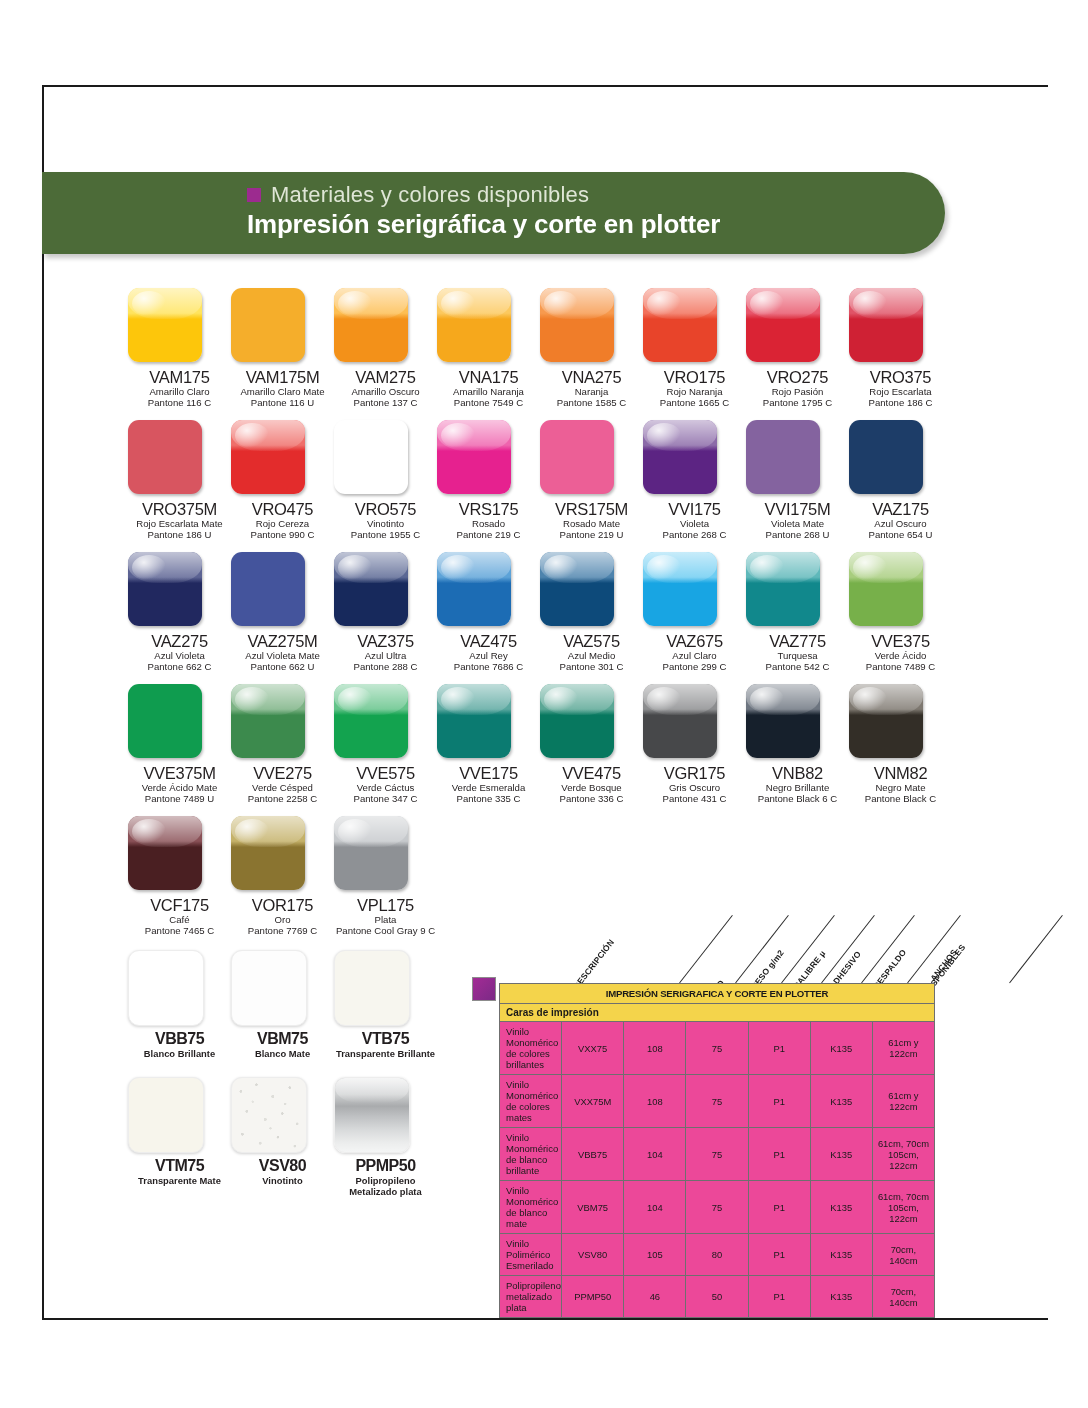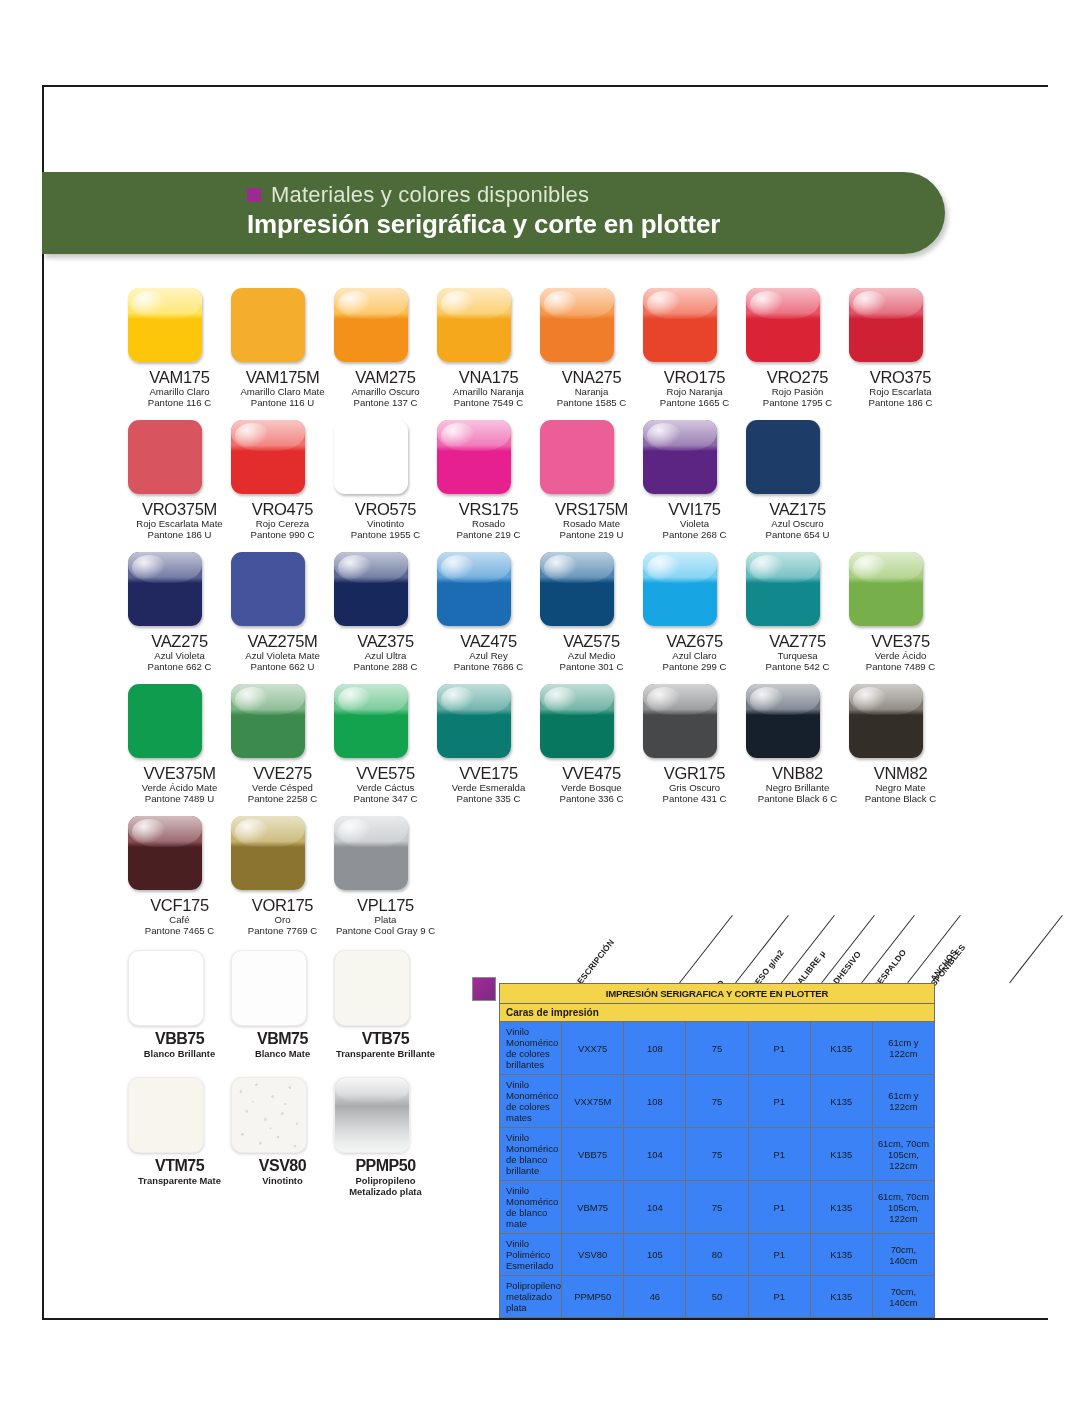--- a/index.html
+++ b/index.html
@@ -63,21 +63,21 @@
               #bfc1c3 52%,#d8dadb 70%,#eceded 88%,#f4f5f5 100%);}
   .chip.metal .gloss{height:34%;background:linear-gradient(to bottom,rgba(255,255,255,.75),rgba(255,255,255,0));}
 
   
   .scell.pale .code{font-weight:bold;letter-spacing:-.5px;font-size:16px;}
   .scell.pale .nm{font-weight:bold;font-size:9.4px;}
 
   
   #table-block{position:absolute;left:499px;top:983px;width:436px;}
   #spec-table{border-collapse:collapse;width:436px;font-size:9.4px;
-              table-layout:fixed;background:#3b82f6;}
+              table-layout:fixed;background:#ec4899;}
   #spec-table td,#spec-table th{border:1px solid #6f6f6f;padding:4px 4px;
               text-align:center;vertical-align:middle;color:#1a1a1a;}
   #spec-table .band-title{background:#f4d44b;font-weight:bold;font-size:9.6px;
               letter-spacing:-.2px;padding:4px 4px;}
   #spec-table .band-sub{background:#f4d44b;font-weight:bold;font-size:10px;
               text-align:left;padding:3px 6px;}
   #spec-table td.desc{text-align:left;padding-left:6px;font-size:9.5px;}
   .tr-tall td{height:26px;}
 
   
@@ -249,20 +249,28 @@
       <div class="scell">
         <div class="chip-wrap">
           <div class="chip" style="background: linear-gradient(rgb(139, 106, 168) 0%, rgb(139, 106, 168) 34%, rgb(92, 36, 131) 42%, rgb(92, 36, 131) 100%);">
             <span class="gloss"></span>
             <span class="spot"></span>
           </div>
         </div>
         <div class="code">VVI175</div>
         <div class="nm">Violeta</div>
         <div class="pt">Pantone 268 C</div>
+      </div>
+      <div class="scell">
+        <div class="chip-wrap">
+          <div class="chip matte" style="background: rgb(132, 99, 159);"></div>
+        </div>
+        <div class="code">VVI175M</div>
+        <div class="nm">Violeta Mate</div>
+        <div class="pt">Pantone 268 U</div>
       </div>
       <div class="scell">
         <div class="chip-wrap">
           <div class="chip matte" style="background: rgb(29, 61, 104);"></div>
         </div>
         <div class="code">VAZ175</div>
         <div class="nm">Azul Oscuro</div>
         <div class="pt">Pantone 654 U</div>
       </div>
     </div>

